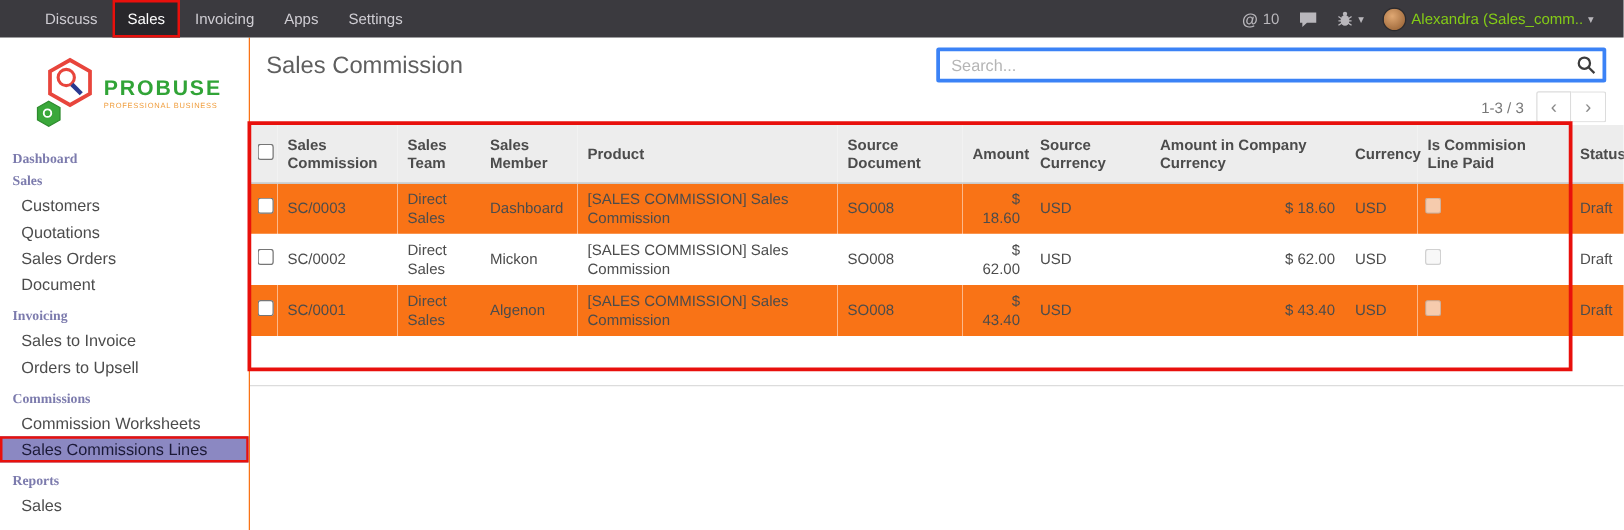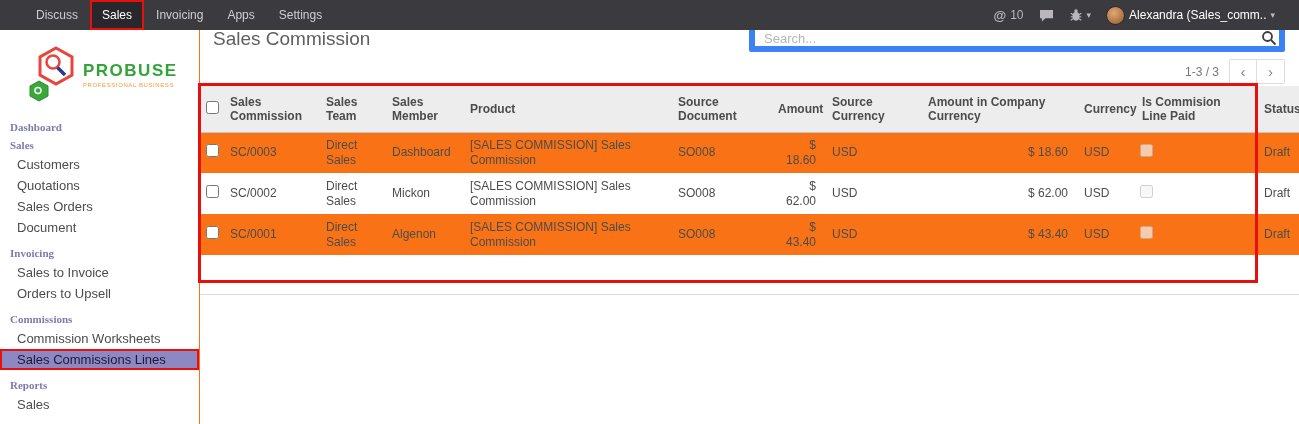--- a/index.html
+++ b/index.html
@@ -22,45 +22,45 @@
   .menu.active { background:#28272b; color:#fff; outline:2px solid #e8100c; outline-offset:-2px; }
   .topbar-right { display:flex; align-items:center; gap:15px; color:#b9b7bc; font-size:12px; }
   .tb-item { display:flex; align-items:center; gap:4px; cursor:pointer; }
   .at { font-size:13px; font-weight:bold; color:#b9b7bc; }
   .caret { font-size:9px; color:#b9b7bc; }
   .avatar {
     width:19px; height:19px; border-radius:50%; display:inline-block;
     background:radial-gradient(circle at 40% 35%, #e0a873, #8f5a2e);
     border:1px solid #2b2a2e;
   }
-  .uname { color:#ffffff; max-width:155px; overflow:hidden; text-overflow:ellipsis; white-space:nowrap; }
+  .uname { color:#84cc16; max-width:155px; overflow:hidden; text-overflow:ellipsis; white-space:nowrap; }
 
   
   .sidebar {
     position:absolute; top:30px; left:0; width:200px; height:394px;
     background:#fff; border-right:1px solid #f97316; overflow:hidden;
   }
   .logo { display:flex; align-items:center; padding:10px 4px 4px 26px; height:82px; cursor:default; }
   .logo-text { margin-left:5px; }
   .logo-title { font-size:17px; font-weight:bold; color:#31a437; letter-spacing:1.5px; }
   .logo-sub { font-size:6px; color:#f09d3c; letter-spacing:0.6px; margin-top:1px; }
   .nav-header { font-size:11px; font-weight:bold; color:#7c7bad; padding:3px 10px; margin-top:6px;font-family:Liberation Serif, serif; }
   .nav-header + .nav-header { margin-top:0; }
   .nav-item { font-size:13px; color:#4c4c4c; padding:3px 10px 3px 17px; cursor:pointer; }
   .nav-item.selected {
     background:#8b88c2; color:#1c1a38;
     outline:2px solid #e8100c; outline-offset:-2px;
   }
 
   
-  .main { position:absolute; top:16px; left:200px; width:1099px; height:394px; background:#fff; }
+  .main { position:absolute; top:30px; left:200px; width:1099px; height:394px; background:#fff; }
   .page-title { position:absolute; left:13px; top:12px; font-size:19px; color:#5f5f5f; font-weight:normal; }
   .search-wrap { position:absolute; top:8px; right:14px; width:536px; height:28px; }
   .search-input {
-    width:100%; height:100%; border:6px solid #3b82f6; border-radius:2px;
+    width:100%; height:100%; border:3px solid #3b82f6; border-radius:2px;
     padding:0 32px 0 9px; font-size:13px; color:#555; outline:none;
     font-family:"Liberation Sans", sans-serif;
   }
   .search-input::placeholder { color:#b5b5b5; }
   .search-icon { position:absolute; right:8px; top:6px; cursor:pointer; }
   .pager { position:absolute; top:43px; right:14px; display:flex; align-items:center; }
   .pager-range { font-size:12px; color:#777; margin-right:10px; }
   .pager-btn {
     width:28px; height:25px; border:1px solid #dcdcdc; background:#fff; color:#888;
     font-size:15px; line-height:22px; text-align:center; cursor:pointer;

